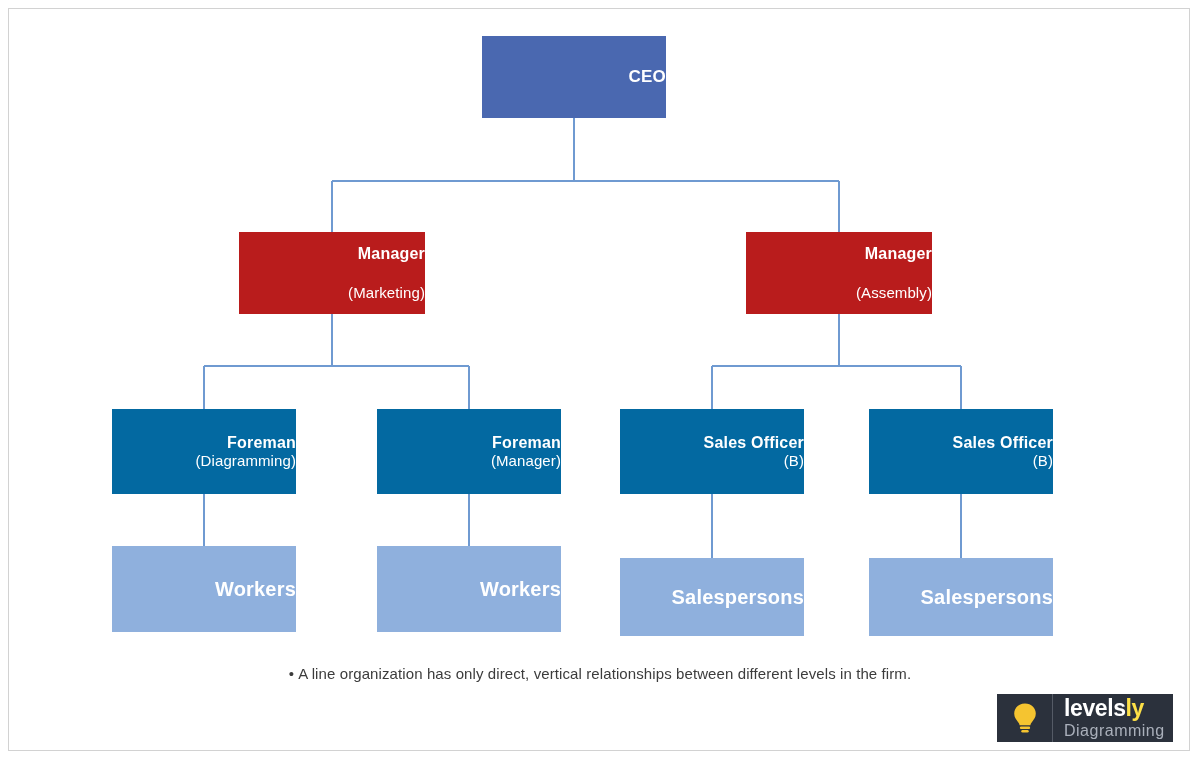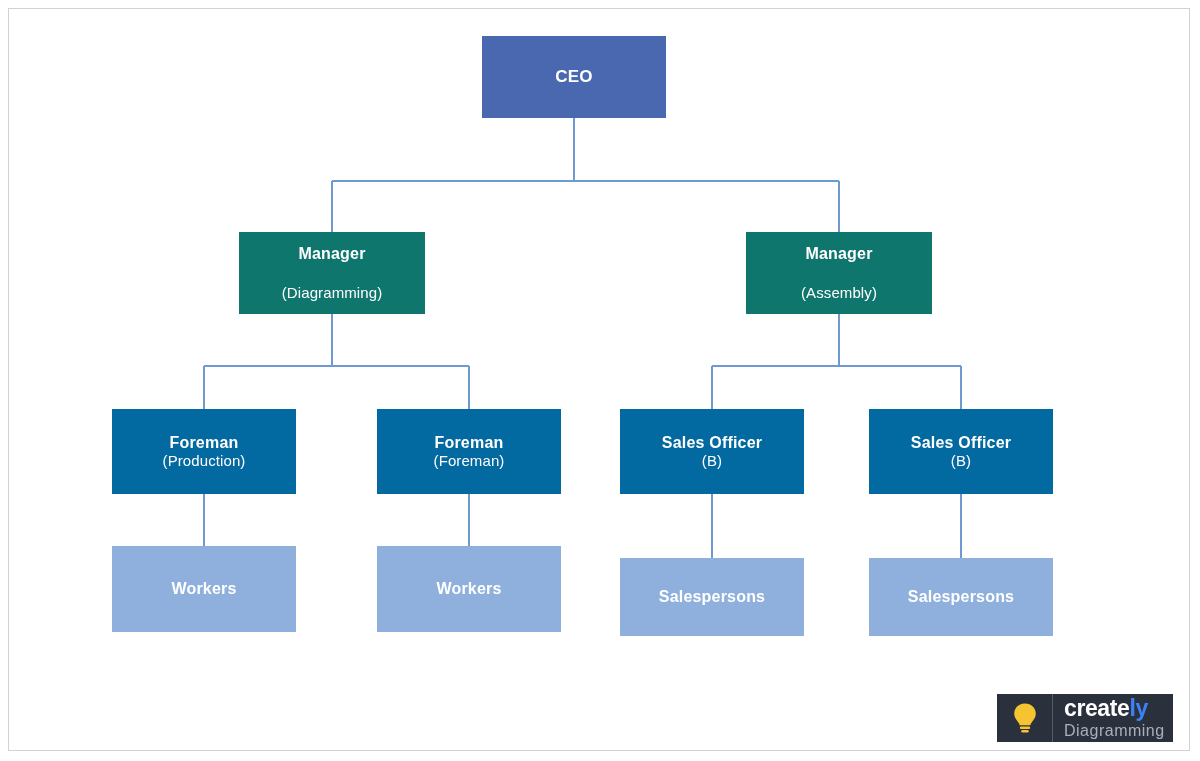--- a/index.html
+++ b/index.html
@@ -34,42 +34,42 @@
     top: 0;
     width: 1200px;
     height: 761px;
   }
   
   .node {
     position: absolute;
     box-sizing: border-box;
     display: flex;
     flex-direction: column;
-    align-items: center;
+    align-items: flex-end;
     justify-content: center;
     text-align: center;
     color: #ffffff;
     line-height: 1.22;
   }
   .node .title {
     font-weight: bold;
     font-size: 16px;
     letter-spacing: .2px;
   }
   .node .sub {
     font-weight: normal;
     font-size: 15px;
     letter-spacing: .1px;
   }
   .tier1 { background: #4a68b0; }
-  .tier2 { background: #0f766e; gap: 20px; }
+  .tier2 { background: #b91c1c; gap: 20px; }
   .tier3 { background: #0369a1; }
   .tier4 { background: #8fb0dd; }
   .tier1 .title { font-size: 17px; }
-  .tier4 .title { font-size: 16px; }
+  .tier4 .title { font-size: 20px; }
 
   
   #caption {
     position: absolute;
     left: 0;
     top: 665px;
     width: 1200px;
     text-align: center;
     font-size: 15px;
     color: #3c3c3c;
@@ -106,21 +106,21 @@
     flex-direction: column;
     justify-content: center;
   }
   #logo .wordmark {
     font-size: 23px;
     font-weight: bold;
     color: #ffffff;
     letter-spacing: -0.4px;
     line-height: 1;
   }
-  #logo .wordmark .ly { color: #3b82f6; }
+  #logo .wordmark .ly { color: #fde047; }
   #logo .tagline {
     font-size: 16px;
     color: #aab0bb;
     letter-spacing: .5px;
     line-height: 1;
     margin-top: 3px;
   }
 </style>
 </head>
 <body>
@@ -147,33 +147,33 @@
       <path d="M712 494 L712 558" stroke="#6f9ad1" stroke-width="2" fill="none"></path>
       <path d="M961 494 L961 558" stroke="#6f9ad1" stroke-width="2" fill="none"></path>
     </svg>
 
   <div id="nodes">
       <div class="node tier1" style="left: 482px; top: 36px; width: 184px; height: 82px;">
         <div class="title">CEO</div>
       </div>
       <div class="node tier2" style="left: 239px; top: 232px; width: 186px; height: 82px;">
         <div class="title">Manager</div>
-        <div class="sub">(Diagramming)</div>
+        <div class="sub">(Marketing)</div>
       </div>
       <div class="node tier2" style="left: 746px; top: 232px; width: 186px; height: 82px;">
         <div class="title">Manager</div>
         <div class="sub">(Assembly)</div>
       </div>
       <div class="node tier3" style="left: 112px; top: 409px; width: 184px; height: 85px;">
         <div class="title">Foreman</div>
-        <div class="sub">(Production)</div>
+        <div class="sub">(Diagramming)</div>
       </div>
       <div class="node tier3" style="left: 377px; top: 409px; width: 184px; height: 85px;">
         <div class="title">Foreman</div>
-        <div class="sub">(Foreman)</div>
+        <div class="sub">(Manager)</div>
       </div>
       <div class="node tier3" style="left: 620px; top: 409px; width: 184px; height: 85px;">
         <div class="title">Sales Officer</div>
         <div class="sub">(B)</div>
       </div>
       <div class="node tier3" style="left: 869px; top: 409px; width: 184px; height: 85px;">
         <div class="title">Sales Officer</div>
         <div class="sub">(B)</div>
       </div>
       <div class="node tier4" style="left: 112px; top: 546px; width: 184px; height: 86px;">
@@ -183,28 +183,31 @@
         <div class="title">Workers</div>
       </div>
       <div class="node tier4" style="left: 620px; top: 558px; width: 184px; height: 78px;">
         <div class="title">Salespersons</div>
       </div>
       <div class="node tier4" style="left: 869px; top: 558px; width: 184px; height: 78px;">
         <div class="title">Salespersons</div>
       </div>
     </div>
 
+  <div id="caption">
+    <span class="bullet">•</span><span>A line organization has only direct, vertical relationships between different levels in the firm.</span>
+  </div>
 
   <div id="logo">
     <div class="bulb-cell">
       <svg width="26" height="32" viewBox="0 0 26 32" xmlns="http://www.w3.org/2000/svg">
         <path d="M13 1.5 C6.6 1.5 2.2 6.1 2.2 11.6 c0 3.9 2.1 6.2 3.6 8.1 1.1 1.4 1.7 2.3 1.8 3.6 h10.8 c0.1 -1.3 0.7 -2.2 1.8 -3.6 1.5 -1.9 3.6 -4.2 3.6 -8.1 C23.8 6.1 19.4 1.5 13 1.5 Z" fill="#f5c430"></path>
         <rect x="7.9" y="24.4" width="10.2" height="2.6" rx="1.1" fill="#f5c430"></rect>
         <rect x="9.3" y="28.0" width="7.4" height="2.5" rx="1.2" fill="#f5c430"></rect>
       </svg>
     </div>
     <div class="word-cell">
-      <div class="wordmark"><span>create</span><span class="ly">ly</span></div>
+      <div class="wordmark"><span>levels</span><span class="ly">ly</span></div>
       <div class="tagline">Diagramming</div>
     </div>
   </div>
 
 </div>
 
 </body></html>

